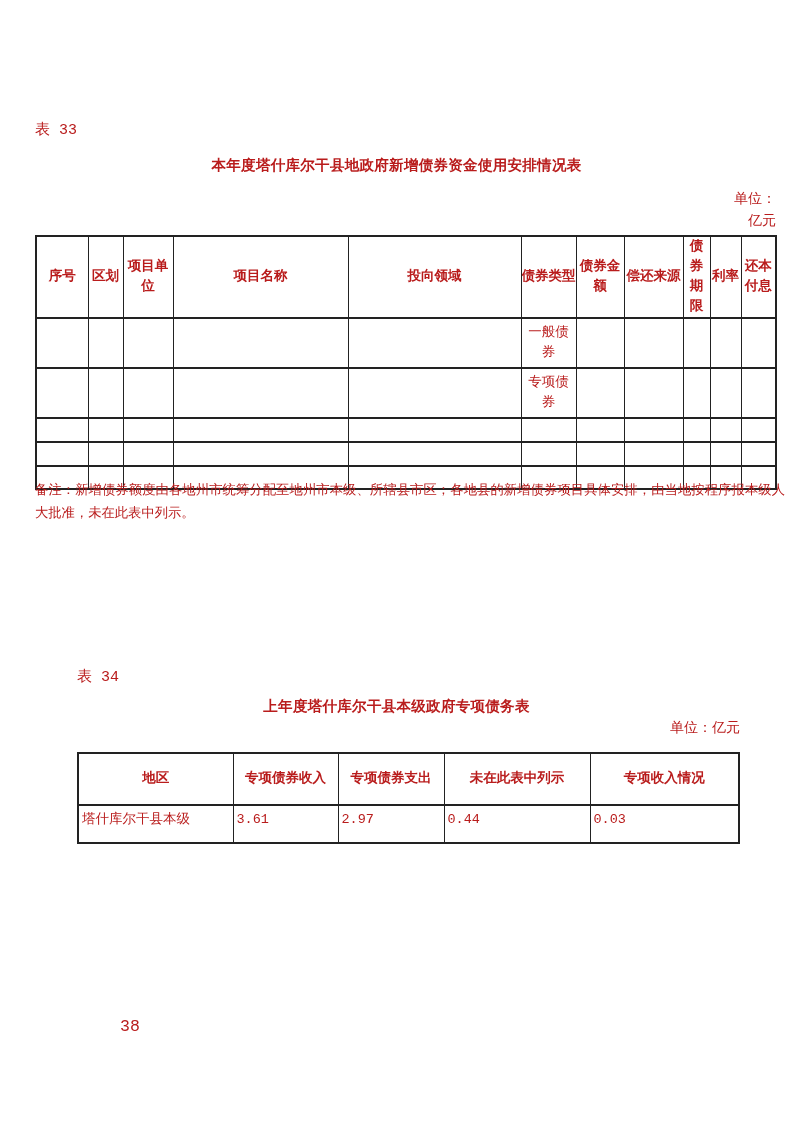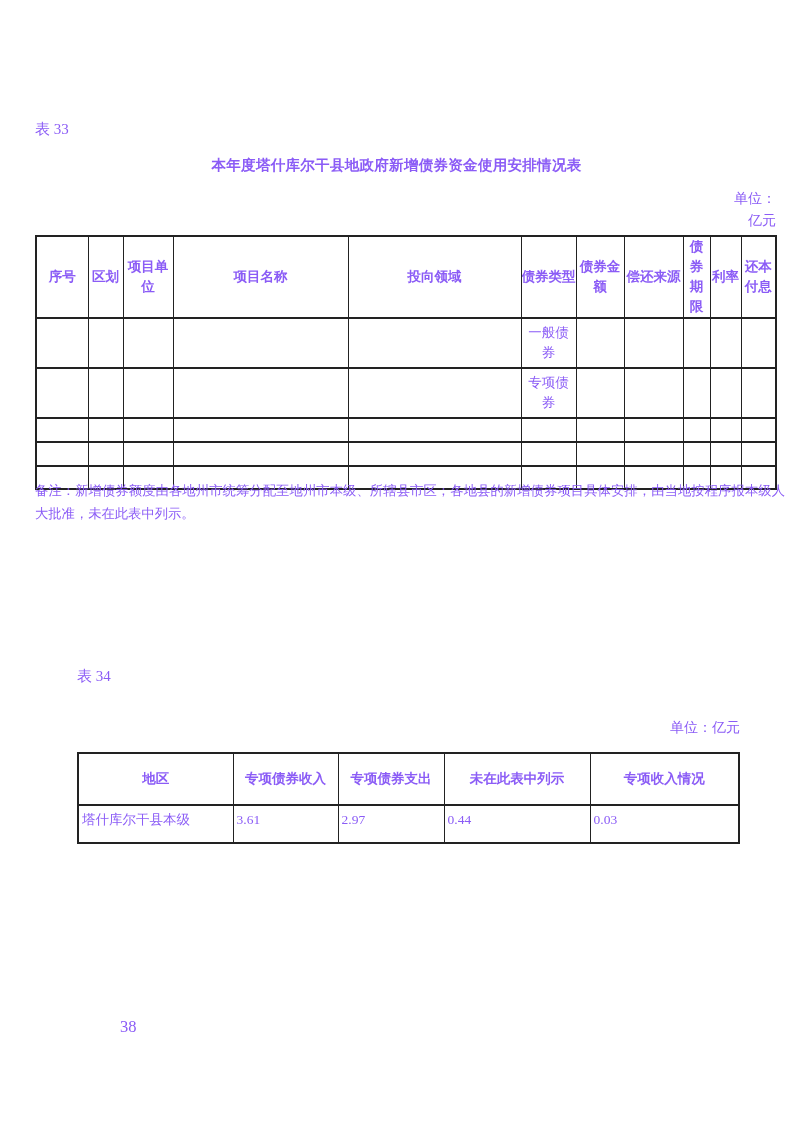--- a/index.html
+++ b/index.html
@@ -3,22 +3,22 @@
 <meta charset="utf-8">
 <style>
   * { margin: 0; padding: 0; box-sizing: border-box; }
   html, body { background: #888; }
   .page {
     position: relative;
     width: 793px;
     height: 1122px;
     background: #ffffff;
     margin: 0 auto;
-    font-family: Liberation Serif, serif;
-    color: #8b5cf6;
+    font-family: Liberation Mono, monospace;
+    color: #b91c1c;
     overflow: hidden;
   }
   .tbl-label {
     position: absolute;
     font-size: 15px;
   }
   .tbl-title {
     position: absolute;
     left: 0;
     width: 793px;
@@ -188,20 +188,21 @@
           <td></td>
       <td></td>
     </tr>
   </tbody>
     </table>
 
   <div class="note">备注：新增债券额度由各地州市统筹分配至地州市本级、所辖县市区；各地县的新增债券项目具体安排，由当地按程序报本级人大批准，未在此表中列示。</div>
 
   <div class="tbl-label" style="left:77px; top:667px;">表 34</div>
 
+  <div class="tbl-title" style="top:697px;">上年度塔什库尔干县本级政府专项债务表</div>
 
   <div class="unit-34">单位：亿元</div>
 
   <table class="t34">
     <colgroup>
       <col style="width:155px">
         <col style="width:105px">
         <col style="width:106px">
       <col style="width:146px">
         <col style="width:149px">

